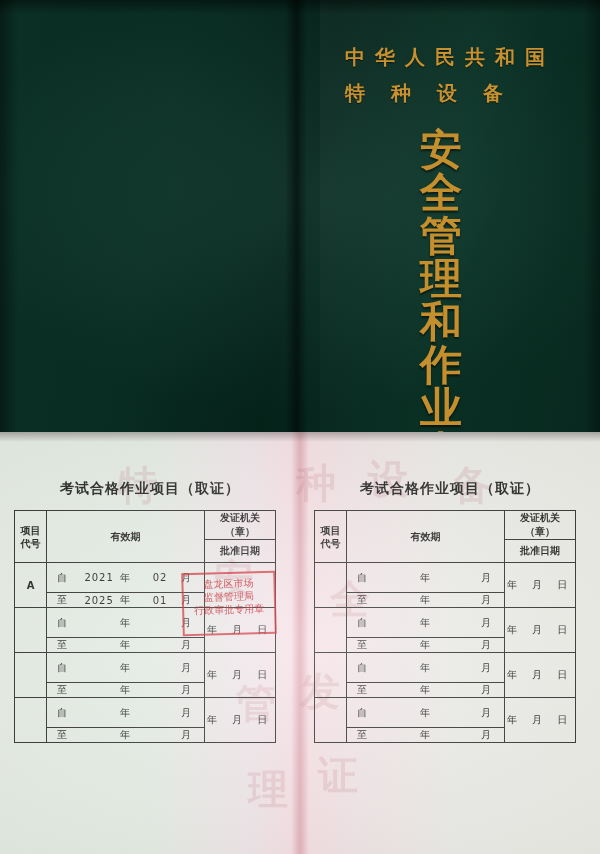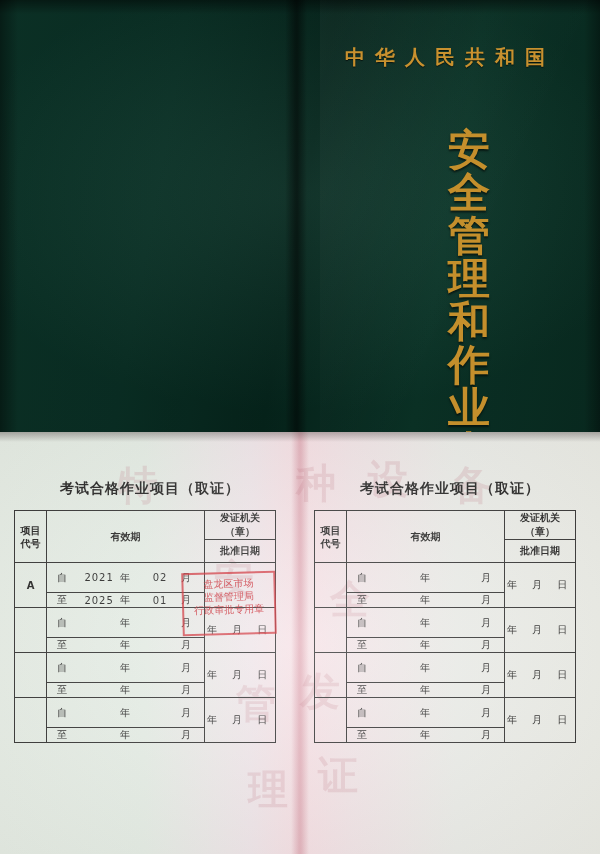--- a/index.html
+++ b/index.html
@@ -22,21 +22,20 @@
   }
 
   
   .cover {
     position: absolute;
     left: 0; top: 0;
     width: 600px; height: 432px;
     background:
       radial-gradient(ellipse 70% 60% at 50% 45%, rgba(255,255,255,0.05), rgba(0,0,0,0.18) 85%),
       linear-gradient(100deg, #0d3a2d 0%, #0b3529 28%, #06291f 50%, #0c3a2c 72%, #0a3125 100%);
-    text-align: right;
   }
   .cover-spine {
     position: absolute;
     left: 285px; top: 0;
     width: 22px; height: 432px;
     background: linear-gradient(90deg, rgba(0,0,0,0.0) 0%, rgba(0,0,0,0.45) 45%, rgba(0,0,0,0.5) 55%, rgba(0,0,0,0.0) 100%);
   }
   .cover-edge-top {
     position: absolute; left: 0; top: 0; width: 600px; height: 14px;
     background: linear-gradient(180deg, rgba(0,0,0,0.45), rgba(0,0,0,0));
@@ -203,20 +202,21 @@
 <div id="page">
 
   <div class="cover">
     <div class="cover-sheen"></div>
     <div class="cover-spine"></div>
     <div class="cover-edge-top"></div>
     <div class="cover-edge-left"></div>
     <div class="cover-edge-right"></div>
 
     <div class="cover-title-line ct1">中华人民共和国</div>
+    <div class="cover-title-line ct2">特种设备</div>
 
     <div class="cover-big">
       <span>安</span>
       <span>全</span>
       <span>管</span>
       <span>理</span>
       <span>和</span>
       <span>作</span>
       <span>业</span>
       <span>人</span>

